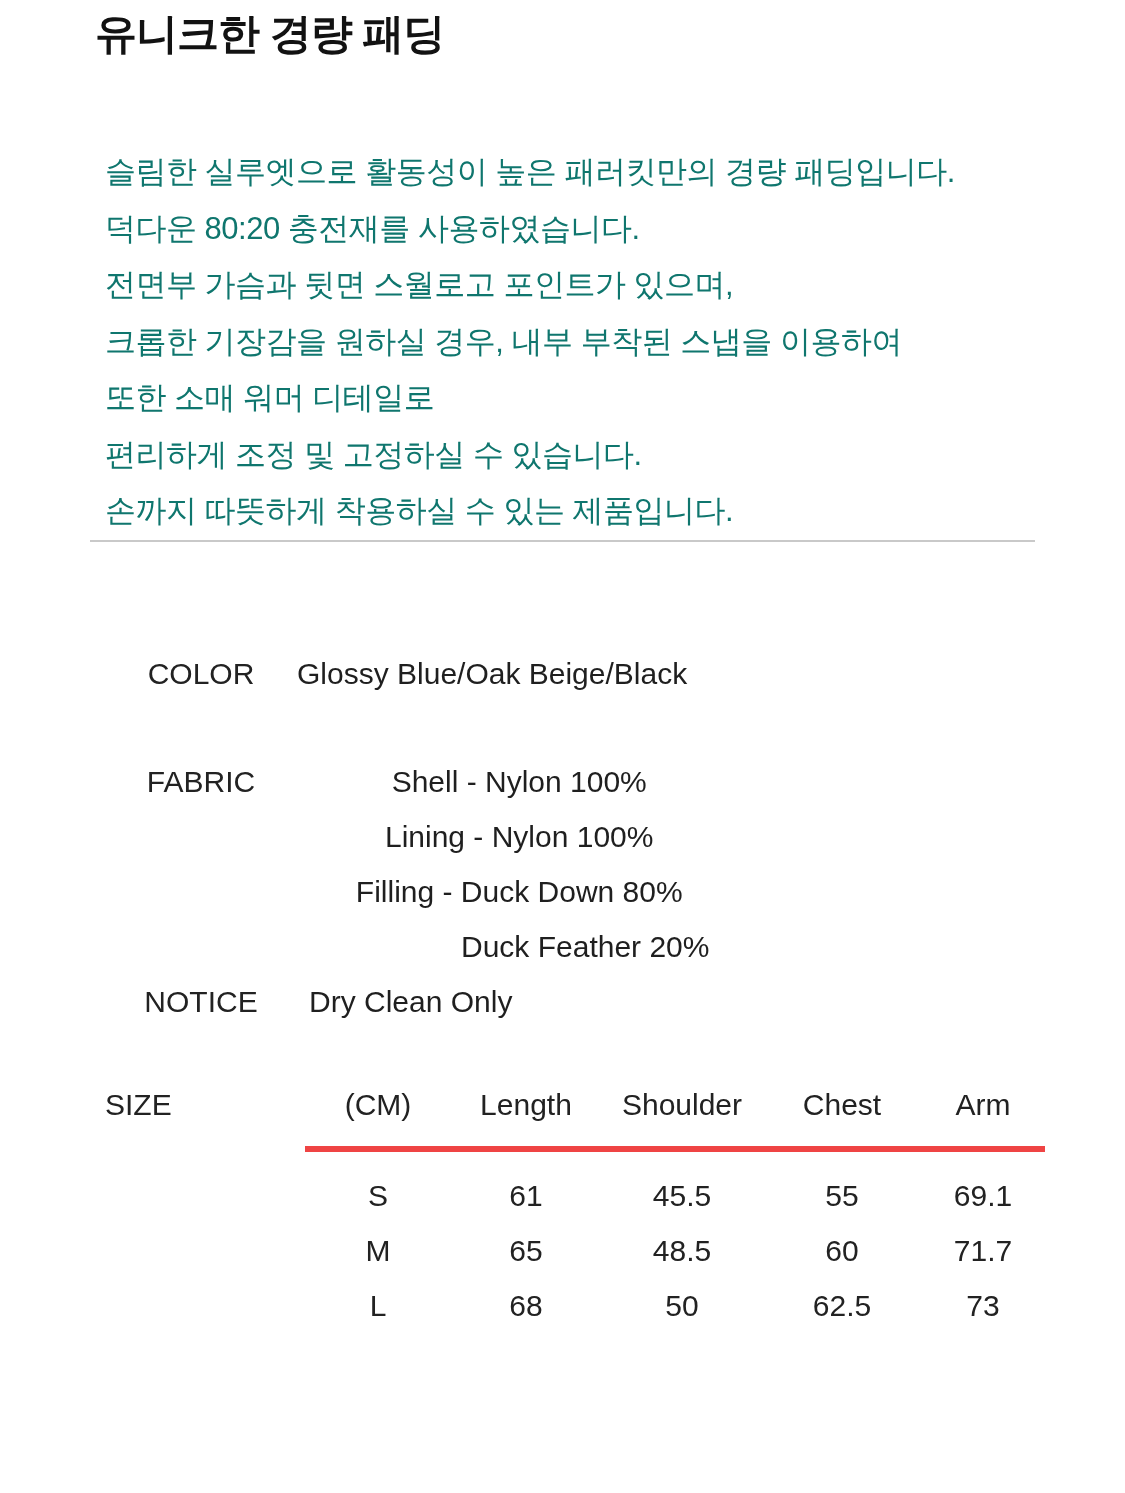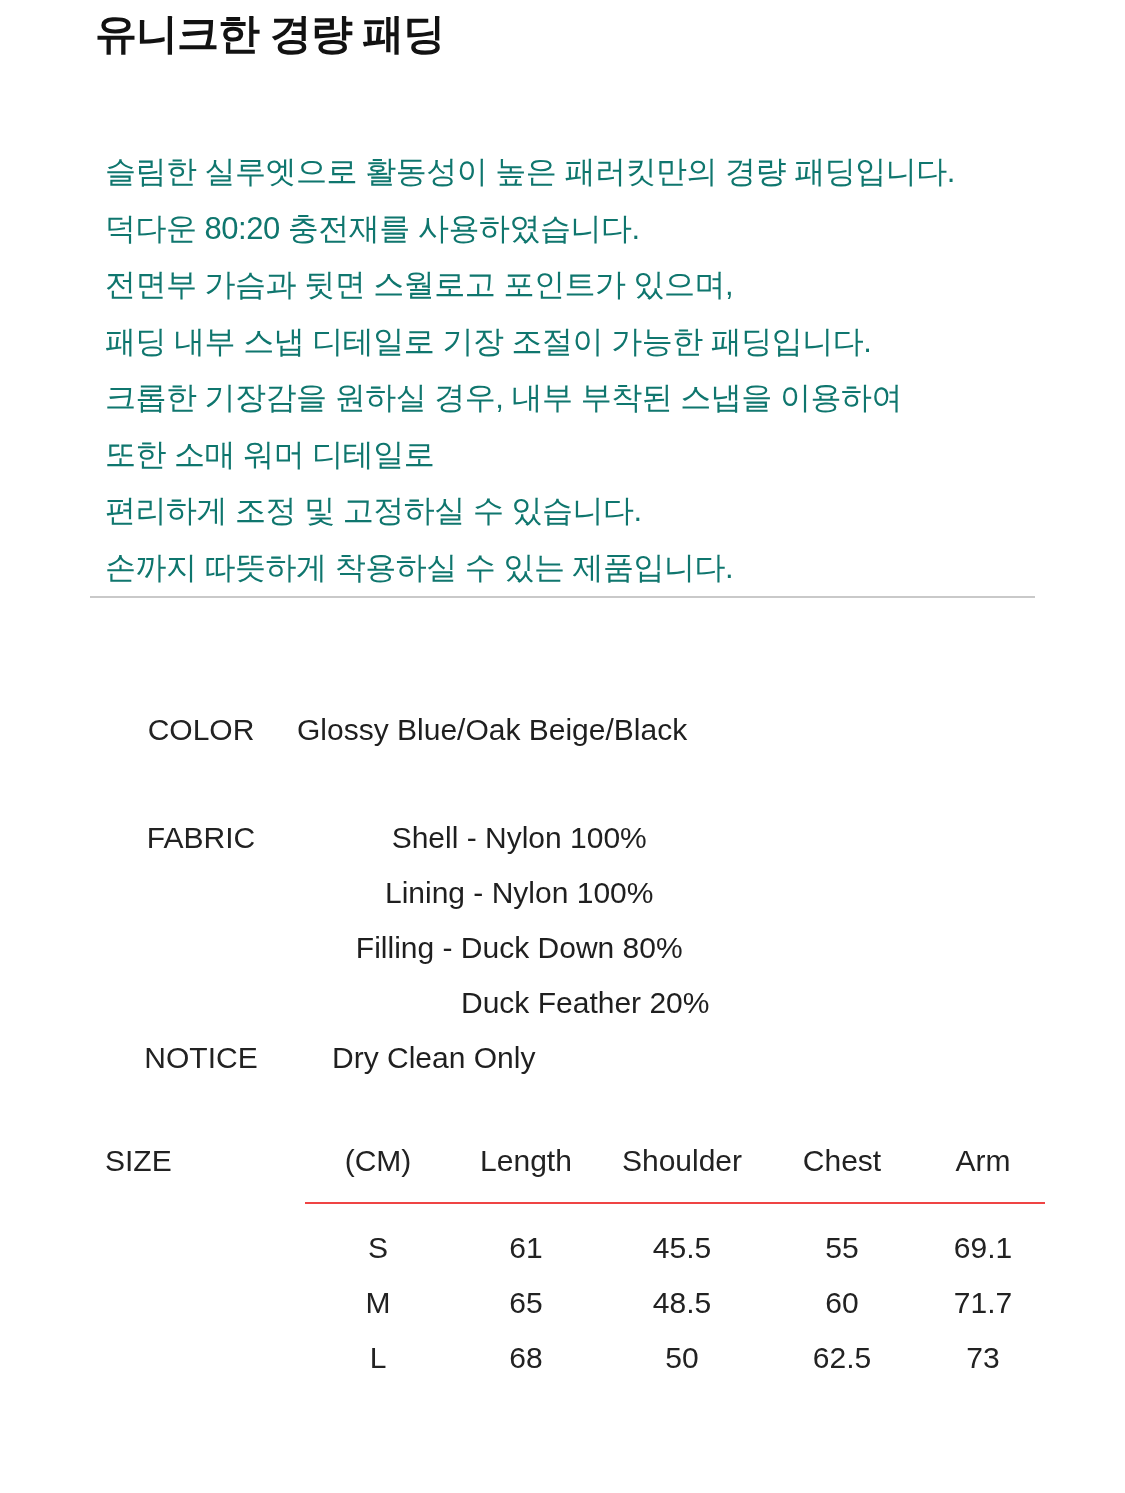--- a/index.html
+++ b/index.html
@@ -47,21 +47,21 @@
     color: #1f1f1f;
     text-align: center;
   }
   .spec-label {
     width: 192px;
     flex: none;
     color: #222222;
   }
   .spec-row.color-row { margin-top: 104px; }
   .spec-row.fabric-row { margin-top: 53px; gap: 32px; }
-  .spec-row.notice-row { margin-top: 0; gap: 23px; }
+  .spec-row.notice-row { margin-top: 0; }
   .fabric-lines .indent { padding-left: 132px; }
   .notice-value { padding-left: 12px; }
 
   .size-section {
     display: flex;
     margin-left: 15px;
     margin-top: 48px;
     font-size: 30px;
   }
   .size-section .spec-label {
@@ -76,39 +76,38 @@
   .size-table th,
   .size-table td {
     font-weight: normal;
     text-align: center;
     font-size: 30px;
     line-height: 55px;
     padding: 0;
     color: #222222;
   }
   .size-table thead th {
-    border-bottom: 2px solid #ef4444;
+    border-bottom: 6px solid #ef4444;
     padding-bottom: 14px;
   }
   .size-table tbody tr:first-child td {
     padding-top: 16px;
   }
 </style>
 </head>
 <body>
 
 <div class="page">
 
   <h1 class="page-title">유니크한 경량 패딩</h1>
 
   <div class="desc">
     <div class="desc-line">슬림한 실루엣으로 활동성이 높은 패러킷만의 경량 패딩입니다.</div>
     <div class="desc-line">덕다운 80:20 충전재를 사용하였습니다.</div>
     <div class="desc-line">전면부 가슴과 뒷면 스월로고 포인트가 있으며,</div>
-    <div class="desc-line">패딩 내부 스냅 디테일로 기장 조절이 가능한 패딩입니다.</div>
     <div class="desc-line">크롭한 기장감을 원하실 경우, 내부 부착된 스냅을 이용하여</div>
     <div class="desc-line">또한 소매 워머 디테일로</div>
     <div class="desc-line">편리하게 조정 및 고정하실 수 있습니다.</div>
     <div class="desc-line">손까지 따뜻하게 착용하실 수 있는 제품입니다.</div>
   </div>
 
   <hr class="divider">
 
   <div class="spec-row color-row">
     <div class="spec-label">COLOR</div>

